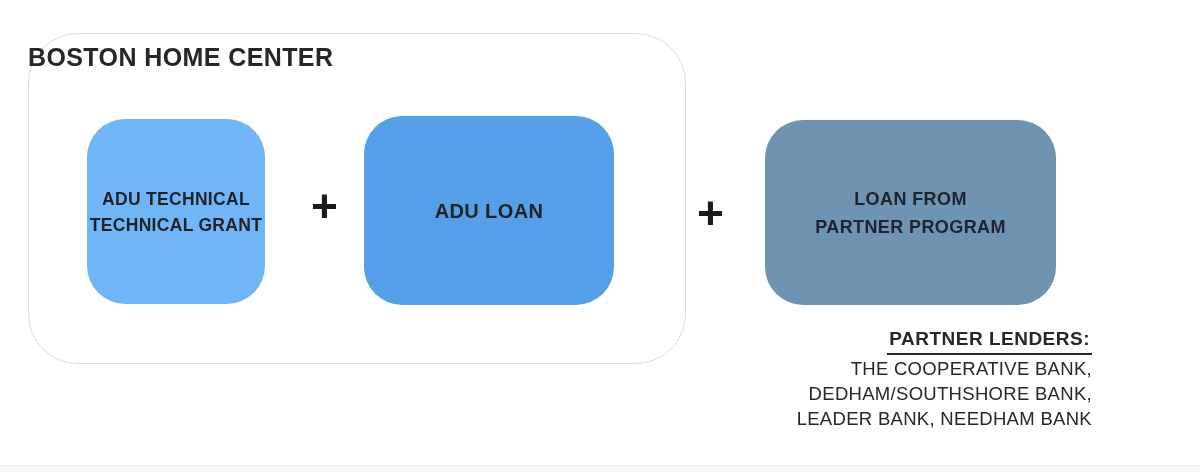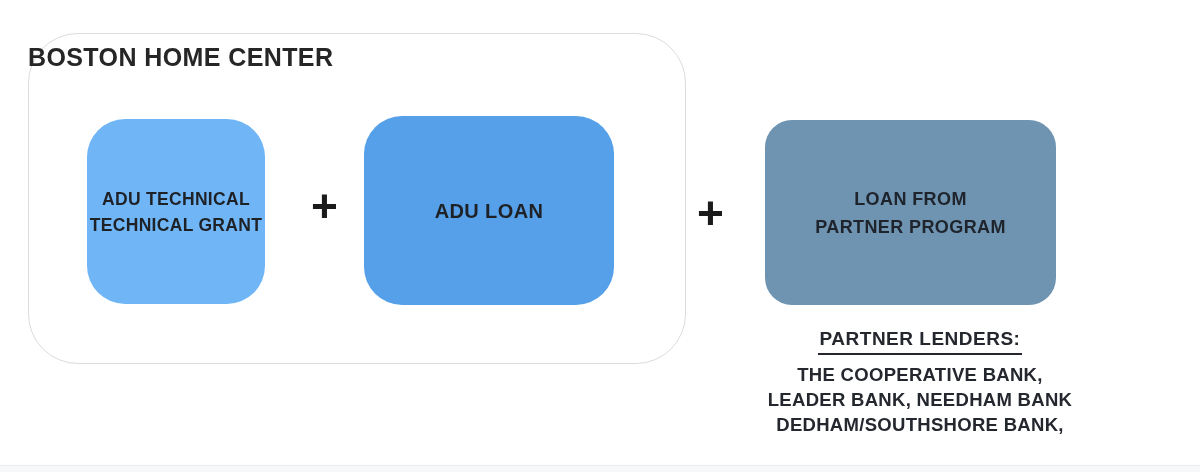--- a/index.html
+++ b/index.html
@@ -60,52 +60,51 @@
     width: 250px; height: 189px;
     font-size: 20px; line-height: 26px;
     letter-spacing: 0.4px;
   }
   .box-partner {
     left: 765px; top: 120px;
     width: 291px; height: 185px;
     font-size: 18px; line-height: 28px;
     letter-spacing: 0.4px;
     color: #1f232b;
-    border-radius: 27px;
   }
 
   .plus {
     position: absolute;
     font-weight: bold;
     font-size: 46px;
     line-height: 46px;
     color: #1b1b1b;
   }
   .plus-inner { left: 311px; top: 183px; }
   .plus-outer { left: 697px; top: 190px; }
 
   .partner-lenders {
     position: absolute;
     left: 748px;
     top: 328px;
     width: 344px;
-    text-align: center;
+    text-align: right;
     color: #24272e;
   }
   .lenders-heading {
     display: inline-block;
     font-weight: bold;
     font-size: 19px;
     letter-spacing: 0.5px;
     border-bottom: 2px solid #24272e;
     padding: 0 2px 3px 2px;
   }
   .lenders-lines {
-    margin-top: 7px;
-    font-weight: bold;
+    margin-top: 1px;
+    font-weight: normal;
     font-size: 18.5px;
     line-height: 25px;
     letter-spacing: 0.3px;
   }
 
   .footer-strip {
     position: absolute;
     left: 0;
     bottom: 0;
     width: 100%;
@@ -143,20 +142,20 @@
     <div>LOAN FROM</div>
     <div>PARTNER PROGRAM</div>
   </div>
 
   <div class="partner-lenders">
     <div>
       <span class="lenders-heading">PARTNER LENDERS:</span>
     </div>
     <div class="lenders-lines">
       <div>THE COOPERATIVE BANK,</div>
+      <div>DEDHAM/SOUTHSHORE BANK,</div>
       <div>LEADER BANK, NEEDHAM BANK</div>
-      <div>DEDHAM/SOUTHSHORE BANK,</div>
     </div>
   </div>
 
   <div class="footer-strip"></div>
 
 </div>
 
 </body></html>

